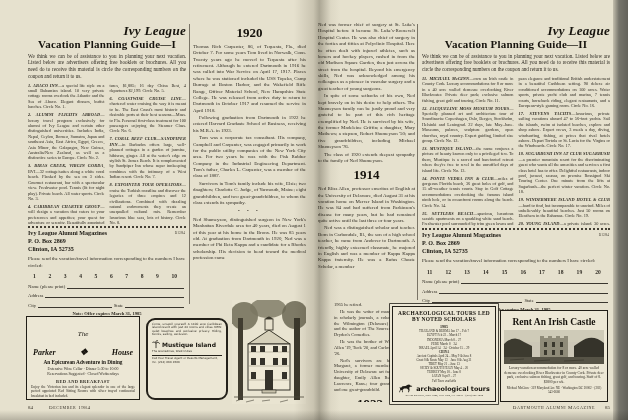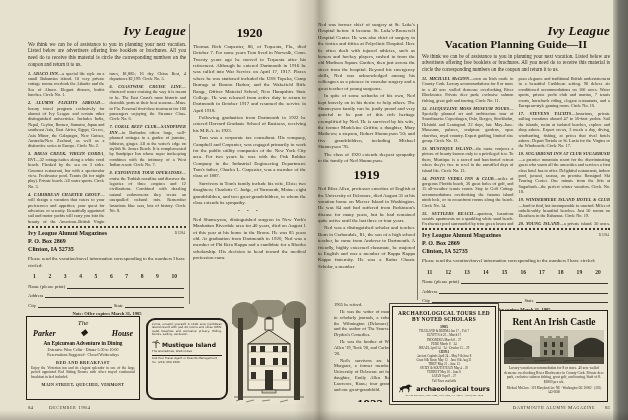--- a/index.html
+++ b/index.html
@@ -29,23 +29,23 @@
   .c-note{font-size:4.6px;font-weight:bold;text-align:center;margin-top:3.5px;}
   
   .obit{font-size:4.9px;line-height:1.3;text-align:justify;overflow:hidden;}
   .obit p{margin:0 0 1px;text-indent:6px;}
   .obit p.ni{text-indent:0;}
   .yearhead{font-size:13px;font-weight:bold;text-align:center;margin:3px 0 2px;color:#15120c;}
   .stars{text-align:center;font-size:5px;letter-spacing:3px;margin:2px 0;}
   .vrule{border-left:.7px solid #7a7466;}
   
   .ad{background:#ece7d5;box-sizing:border-box;overflow:hidden;}
-  .ad-parker{border:1.5px solid #211e17;padding:2px 4px;text-align:center;}
+  .ad-parker{border:1.5px solid #211e17;padding:13px 4px;text-align:center;}
   .ph-the{font-style:italic;font-size:7px;color:#17140e;}
-  .ph-name{display:flex;justify-content:space-between;align-items:center;font-size:8px;font-style:italic;font-weight:bold;color:#17140e;margin:1px 2px 2px;}
+  .ph-name{display:flex;justify-content:space-between;align-items:center;font-size:8px;font-style:italic;font-weight:bold;color:#17140e;margin:9px 2px 2px;}
   .ph-orn{font-size:9px;}
   .ph-tag{font-weight:bold;font-size:5.3px;margin-top:2px;color:#17140e;}
   .ph-line{font-size:3.9px;margin-top:1.5px;}
   .ph-sub{font-weight:bold;font-size:4.4px;margin-top:2.5px;letter-spacing:.4px;}
   .ph-body{font-size:3.6px;line-height:1.25;text-align:justify;margin-top:1.5px;}
   .ph-addr{font-size:4.1px;font-weight:bold;letter-spacing:.3px;margin-top:2.5px;}
   .ad-mustique{border:2px solid #24211a;border-radius:9px;padding:3px 4px;font-family:"DejaVu Sans",sans-serif;}
   .mu-top{display:flex;gap:3px;}
   .mu-head{font-weight:bold;font-size:6.8px;line-height:1.04;width:58%;color:#17140e;letter-spacing:.2px;}
   .mu-body{font-size:2.9px;line-height:1.2;flex:1;text-align:justify;}
@@ -73,20 +73,21 @@
   .edge-bottom{background:linear-gradient(to top,rgba(40,38,30,.25),rgba(40,38,30,0));pointer-events:none;}
   svg{display:block;}
 </style>
 </head>
 <body>
 
 <div class="stage">
 
   <section class="abs guide" style="left:28px;top:24px;width:158px;height:200px;overflow:hidden;">
     <div class="brand">Ivy League</div>
+    <h1 class="gtitle">Vacation Planning Guide—I</h1>
     <p class="intro">We think we can be of assistance to you in planning your next vacation. Listed below are advertisers offering free booklets or brochures. All you need do to receive this material is circle the corresponding numbers on the coupon and return it to us.</p>
     <div class="cols">
       <div class="col">
         <p class="lst"><i class="lh">1. ABACO INN</i><span>—a special life style on a small Bahamian island. 10 very private cottage rooms overlook the Atlantic and the Sea of Abaco. Elegant dinners, buffet lunches. Circle No. 1.</span></p>
         <p class="lst"><i class="lh">2. ALUMNI FLIGHTS ABROAD</i><span>—luxury travel program exclusively for alumni of Ivy League and certain other distinguished universities. Includes India, Nepal, Ceylon, Borneo, Sumatra, Japan and southeast Asia, East Africa, Egypt, Greece, Asia Minor, the Galapagos, New Guinea, Australia/New Zealand, as well as a distinctive series to Europe. Circle No. 2.</span></p>
         <p class="lst"><i class="lh">3. BIRAS CREEK, VIRGIN GORDA</i><span>, BVI—32 cottage/suites along a white coral beach. Flanked by the sea on 3 sides. Gourmet restaurant, bar with a spectacular view. Freshwater pool. Tennis (lit for night play). Private beach. All water sports. Circle No. 3.</span></p>
         <p class="lst"><i class="lh">4. CARIBBEAN CHARTER GROUP</i><span>—will design a vacation that caters to your preferences and appetites; your quest for adventure or serenity. Beautifully appointed sail and motor yachts will carry you into the beauty of the American–British Virgin Islands. Circle No. 4.</span></p>
 
       </div>
       <div class="col">
@@ -215,21 +216,21 @@
 
   <footer class="abs" style="left:28px;top:405px;display:flex;gap:16px;align-items:baseline;">
     <span class="folio">84</span>
     <span class="folio sc">December 1984</span>
   </footer>
 
   <aside class="abs obit" style="left:318px;top:22px;width:97px;height:276px;">
     <p class="ni">Ned was former chief of surgery at St. Luke's Hospital before it became St. Luke's-Roosevelt Hospital Center. He was also chief of surgery in the forties and fifties at Polyclinic Hospital. Here he often dealt with injured athletes, such as boxers and hockey players, rushed in from the old Madison Square Garden, then just across the street from the hospital. Beyond his emergency skills, Ned was acknowledged among his colleagues as a pioneer in vascular surgery and a great teacher of young surgeons.</p>
     <p>In spite of some setbacks of his own, Ned kept bravely on in his desire to help others. The Shumeyson family can be justly proud and very grateful to be part of this rich heritage exemplified by Ned. He is survived by his wife, the former Madeleine Griffin; a daughter, Mary Mathews; a stepson, Robert Shumeyson '50; and five grandchildren, including Michael Shumeyson '76.</p>
     <p>The class of 1920 extends deepest sympathy to the family of Ned Shumeyson.</p>
-    <h2 class="yearhead">1919</h2>
+    <h2 class="yearhead">1914</h2>
     <p class="ni">Ned Bliss Allen, professor emeritus of English at the University of Delaware, died August 31 at his vacation home on Mercer Island in Washington. He was 84 and had suffered from Parkinson's disease for many years, but he had remained quite active until the last three or four years.</p>
     <p>Ned was a distinguished scholar and teacher. Born in Carbondale, Ill., the son of a high school teacher, he came from Andover to Dartmouth. A friendly, highly esteemed classmate, he majored in English and was a member of Kappa Kappa Kappa fraternity. He was a Rufus Choate Scholar, a member</p>
   </aside>
 
   <div class="abs vrule" style="left:417px;top:24px;height:276px;"></div>
 
   <section class="abs guide" style="left:422px;top:24px;width:188px;height:202px;overflow:hidden;">
     <div class="brand">Ivy League</div>
     <h1 class="gtitle">Vacation Planning Guide—II</h1>
     <p class="intro">We think we can be of assistance to you in planning your next vacation. Listed below are advertisers offering free booklets or brochures. All you need do to receive this material is circle the corresponding numbers on the coupon and return it to us.</p>

